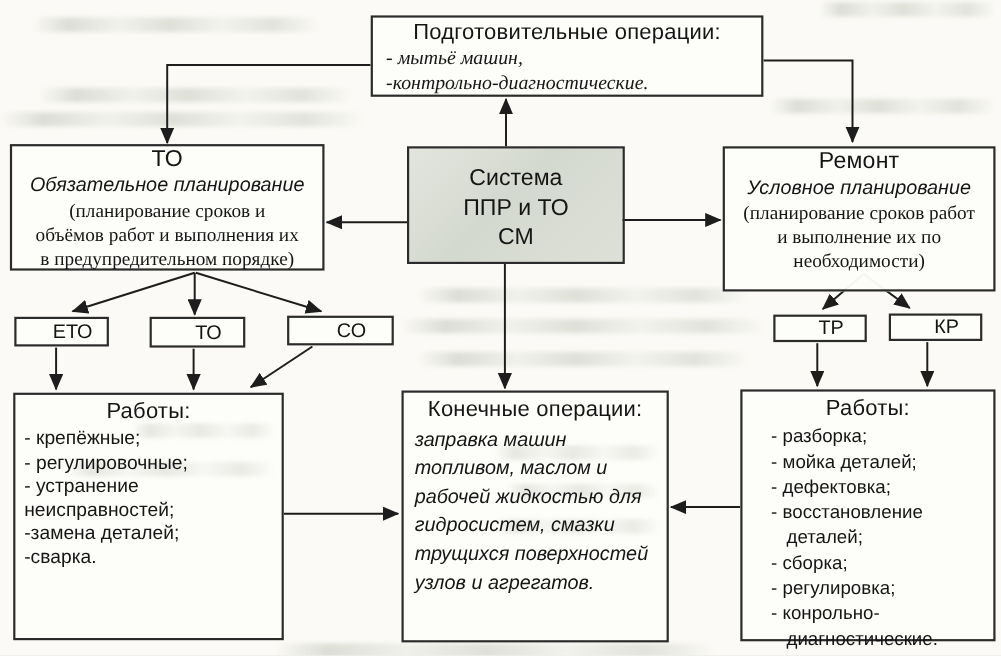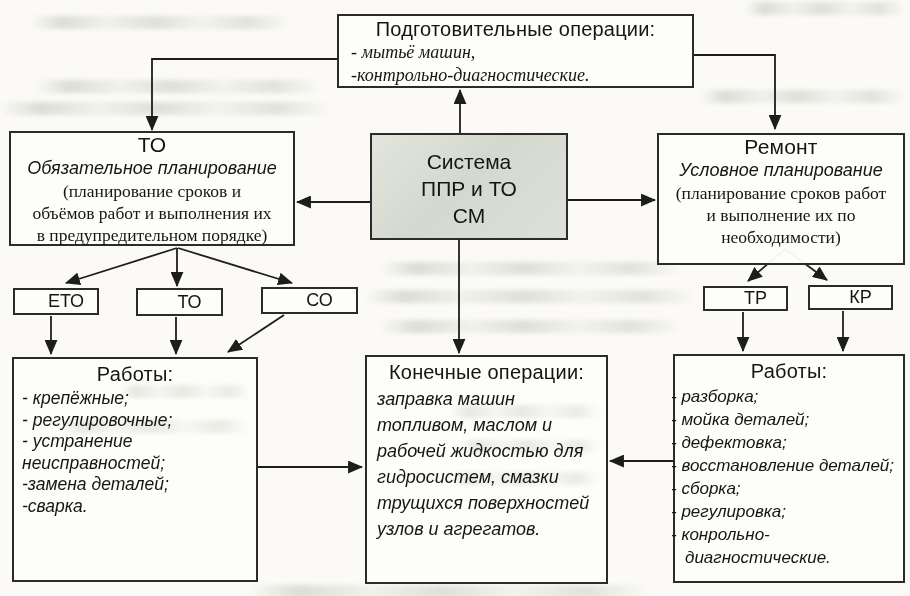--- a/index.html
+++ b/index.html
@@ -56,23 +56,23 @@
   #so-box       { left:261px; top:287px; width:97px; height:27px; line-height:23px; }
   #tr-box       { left:703px; top:286px; width:85px; height:25px; line-height:21px; }
   #kr-box       { left:808px; top:285px; width:85px; height:25px; line-height:21px; }
 
   
   #to-works-box    { left:12px;  top:357px; width:246px; height:225px; }
   #final-ops-box   { left:365px; top:355px; width:243px; height:229px; }
   #repair-works-box{ left:673px; top:354px; width:232px; height:229px; }
   #to-works-box .box-title, #repair-works-box .box-title, #final-ops-box .box-title { margin:4px 0 2px; }
   .works-item {
-    font-style:italic; font-size:17.5px; line-height:21.5px; padding:0 8px;
+    font-size:17.5px; line-height:21.5px; padding:0 8px;
   }
-  #repair-works-box .works-item { font-size:17px; line-height:23px; padding-left:10px; text-indent:-14px; }
+  #repair-works-box .works-item { font-size:17px; line-height:23px; padding-left:40px; text-indent:-14px; }
   .final-body {
     font-style:italic; font-size:18px; line-height:26px; padding:0 4px 0 10px;
   }
 </style>
 </head>
 <body>
 
 <div class="page">
 
   <div class="smudge" style="left:30px;  top:16px;  width:260px;"></div>

